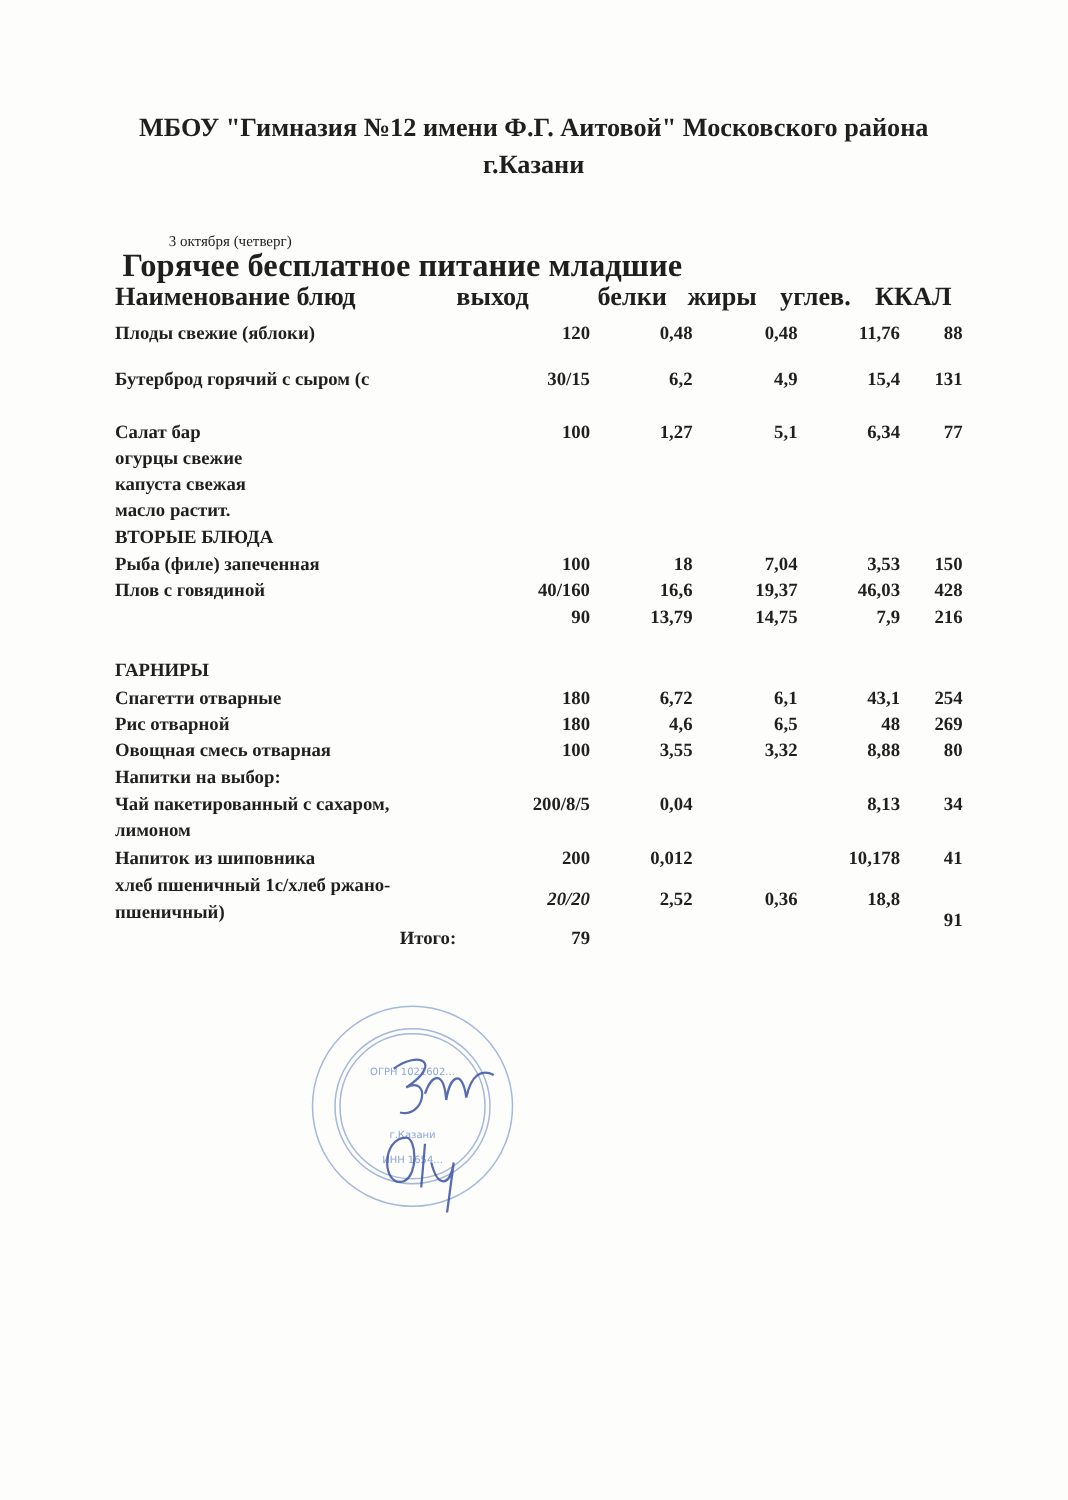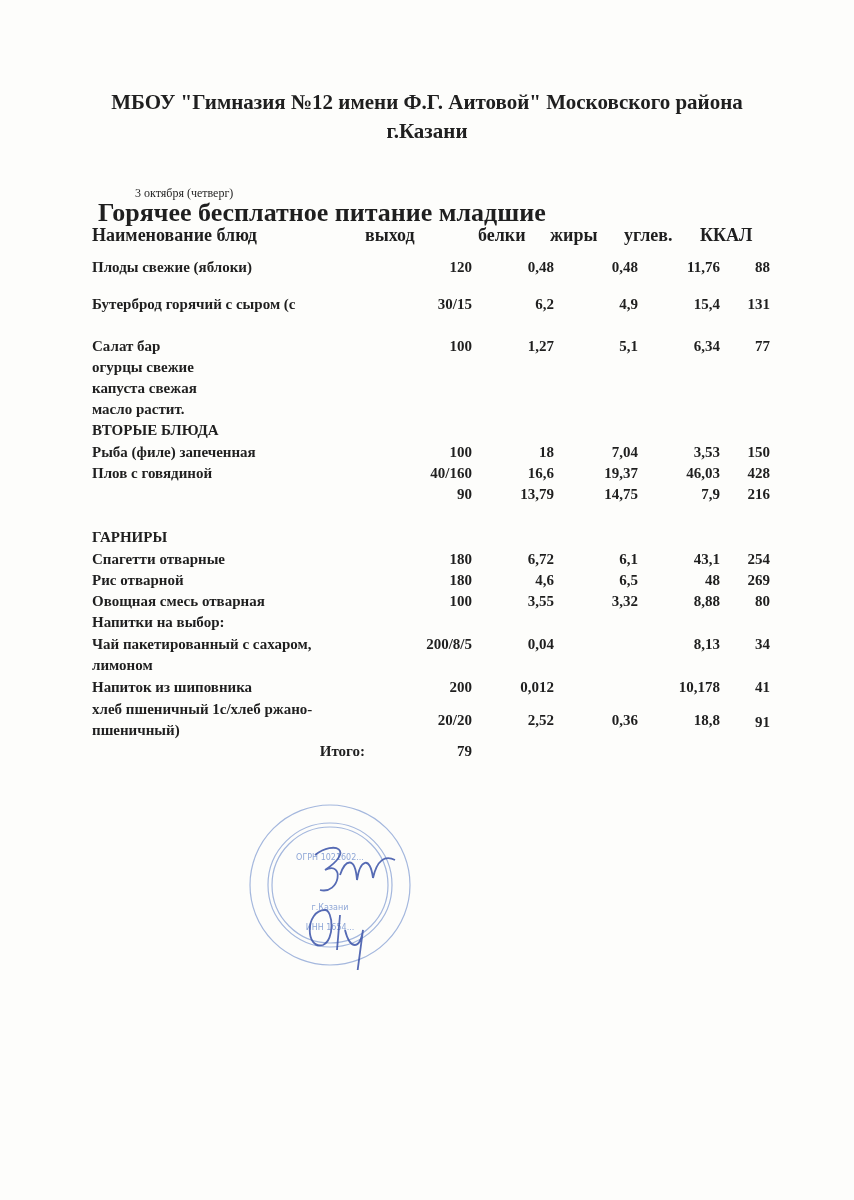--- a/index.html
+++ b/index.html
@@ -11,21 +11,21 @@
   .title {
     position: absolute; left: 0; width: 854px; top: 88px; text-align: center;
     font-weight: bold; font-size: 21px; line-height: 29px;
   }
   .date {
     position: absolute; left: 135px; top: 186px; font-weight: normal; font-size: 12px;
   }
   .subtitle {
     position: absolute; left: 98px; top: 198px; font-weight: bold; font-size: 26px;
   }
-  .hdr { position: absolute; top: 225px; font-weight: bold; font-size: 18px; }
+  .hdr { position: absolute; top: 225px; font-weight: bold; font-size: 21px; }
   .row { position: absolute; left: 0; width: 854px; font-weight: bold; font-size: 15px; line-height: 21px; }
   .row .name { position: absolute; left: 92px; width: 270px; }
   .row .c { position: absolute; text-align: right; }
   .c-out { left: 380px; width: 92px; }
   .c-prot { left: 480px; width: 74px; }
   .c-fat { left: 560px; width: 78px; }
   .c-carb { left: 645px; width: 75px; }
   .c-kcal { left: 720px; width: 50px; }
   .total-label { position: absolute; left: 290px; width: 75px; text-align: right; }
   .stamp { position: absolute; left: 245px; top: 800px; width: 170px; height: 170px; }
@@ -191,25 +191,25 @@
       <span class="c c-prot">0,012</span>
       <span class="c c-fat"></span>
       <span class="c c-carb">10,178</span>
       <span class="c c-kcal">41</span>
     </div>
     <div class="row" style="top: 699px;">
       <div class="name">
         <div>хлеб пшеничный 1с/хлеб ржано-</div>
         <div>пшеничный)</div>
       </div>
-      <span class="c c-out" style="top: 11px;">20/20</span>
+      <span class="c c-out" style="top: 11px; font-style: italic;">20/20</span>
       <span class="c c-prot" style="top: 11px;">2,52</span>
       <span class="c c-fat" style="top: 11px;">0,36</span>
       <span class="c c-carb" style="top: 11px;">18,8</span>
-      <span class="c c-kcal" style="top: 13px; text-align: right;">91</span>
+      <span class="c c-kcal" style="top: 28px; text-align: right;">91</span>
     </div>
   </div>
 
 <div class="row" style="top:741px">
   <span class="total-label">Итого:</span>
   <span class="c c-out">79</span>
 </div>
 
 <svg class="stamp" viewBox="0 0 170 170">
   <g fill="none" stroke="#8ea6d6" stroke-width="1.2" opacity="0.8">

